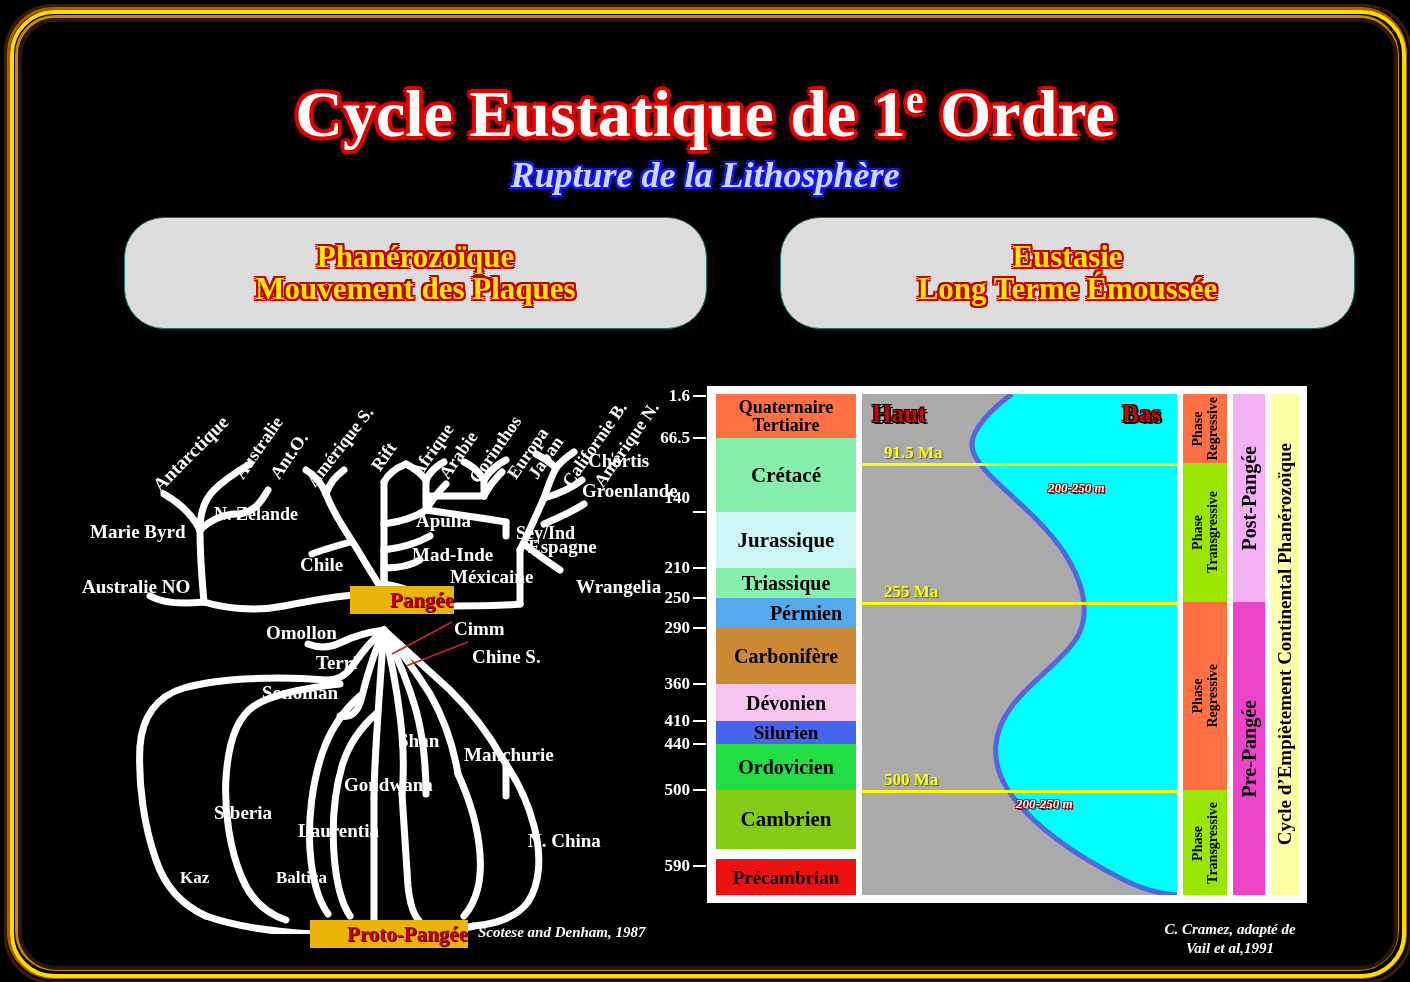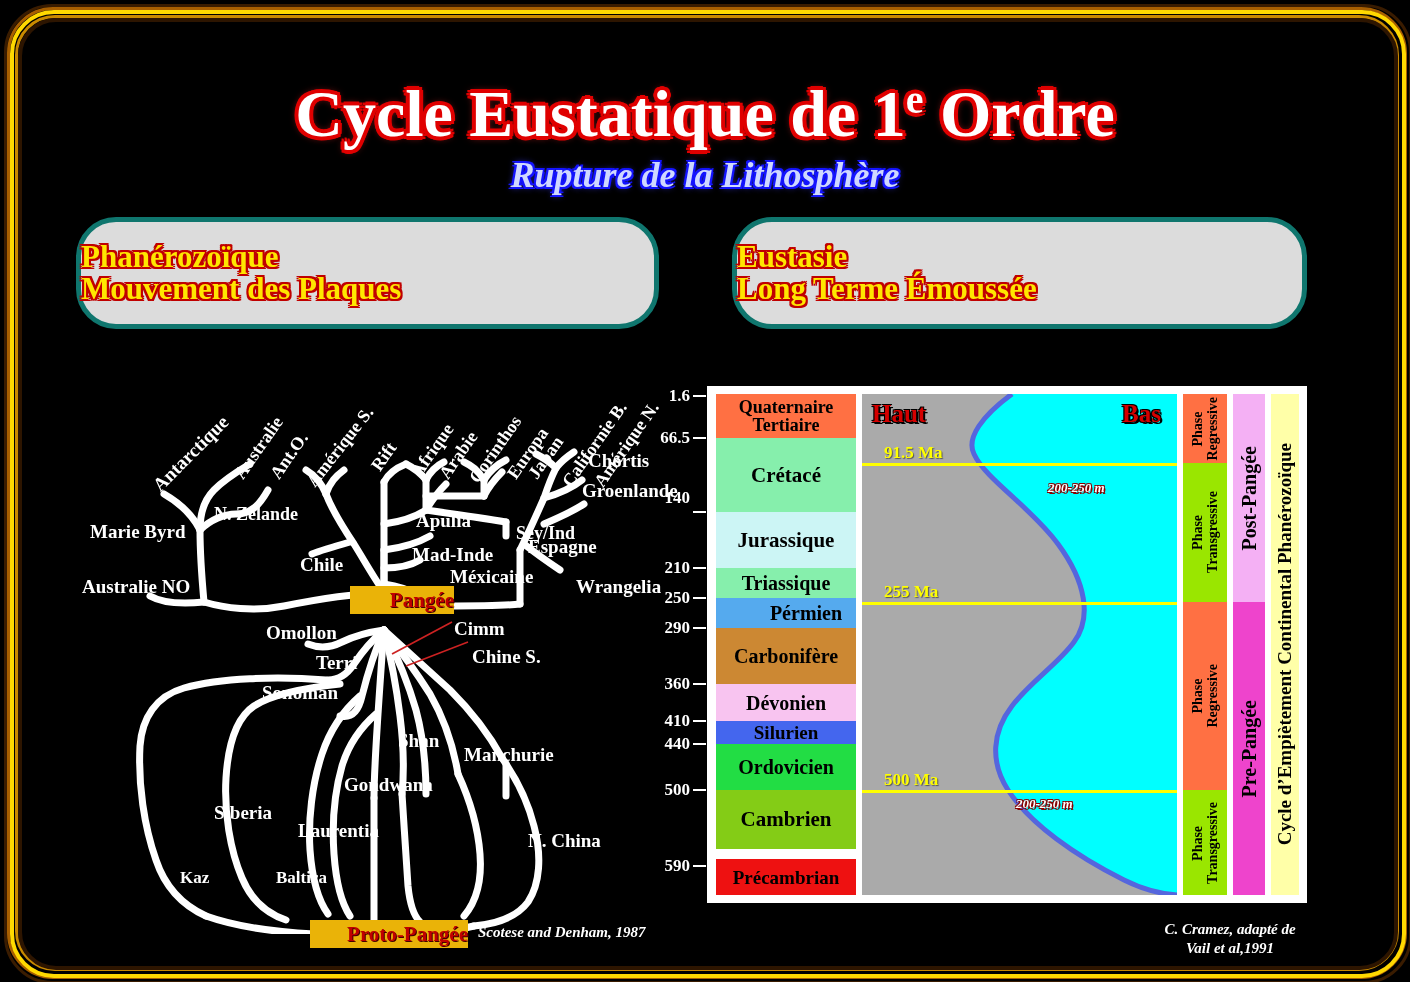--- a/index.html
+++ b/index.html
@@ -32,23 +32,23 @@
         -3px -3px 0 #e00000, 3px -3px 0 #e00000, -3px 3px 0 #e00000, 3px 3px 0 #e00000,
         0 -4px 0 #e00000, 0 4px 0 #e00000, -4px 0 0 #e00000, 4px 0 0 #e00000,
         0 0 9px #ff2a2a;}
   #main-title sup{font-size:40px;vertical-align:super;}
   #sub-title{position:absolute;left:0;top:130px;width:1362px;text-align:center;
       font-size:36px;font-weight:bold;font-style:italic;color:#cfd8ff;
       text-shadow:-2px -2px 0 #1414ff,2px -2px 0 #1414ff,-2px 2px 0 #1414ff,2px 2px 0 #1414ff,
                   0 0 7px #3b3bff;}
 
   
-  .plaque{position:absolute;background:#dcdcdc;border:5px solid #0f766e;
-      border-radius:40px;display:flex;flex-direction:column;align-items:flex-start;
-      justify-content:center;box-sizing:border-box;}
+  .plaque{position:absolute;background:#dcdcdc;border:1px solid #0f766e;
+      border-radius:40px;display:flex;flex-direction:column;align-items:center;
+      justify-content:center;box-sizing:border-box;margin-left:48px;}
   .plaque .ln{font-size:31px;font-weight:bold;color:#ffe600;line-height:1.04;
       text-shadow:-2px -2px 0 #c00000,2px -2px 0 #c00000,-2px 2px 0 #c00000,2px 2px 0 #c00000,
                   0 -2px 0 #c00000,0 2px 0 #c00000,-2px 0 0 #c00000,2px 0 0 #c00000;}
   #plaque-left{left:52px;top:193px;width:583px;height:112px;}
   #plaque-right{left:708px;top:193px;width:575px;height:112px;}
 
   
   #tree-panel{position:absolute;left:30px;top:330px;width:620px;height:580px;}
   #tree-svg{position:absolute;left:0;top:0;}
   .tlabel{position:absolute;color:#ffffff;font-weight:bold;white-space:nowrap;

